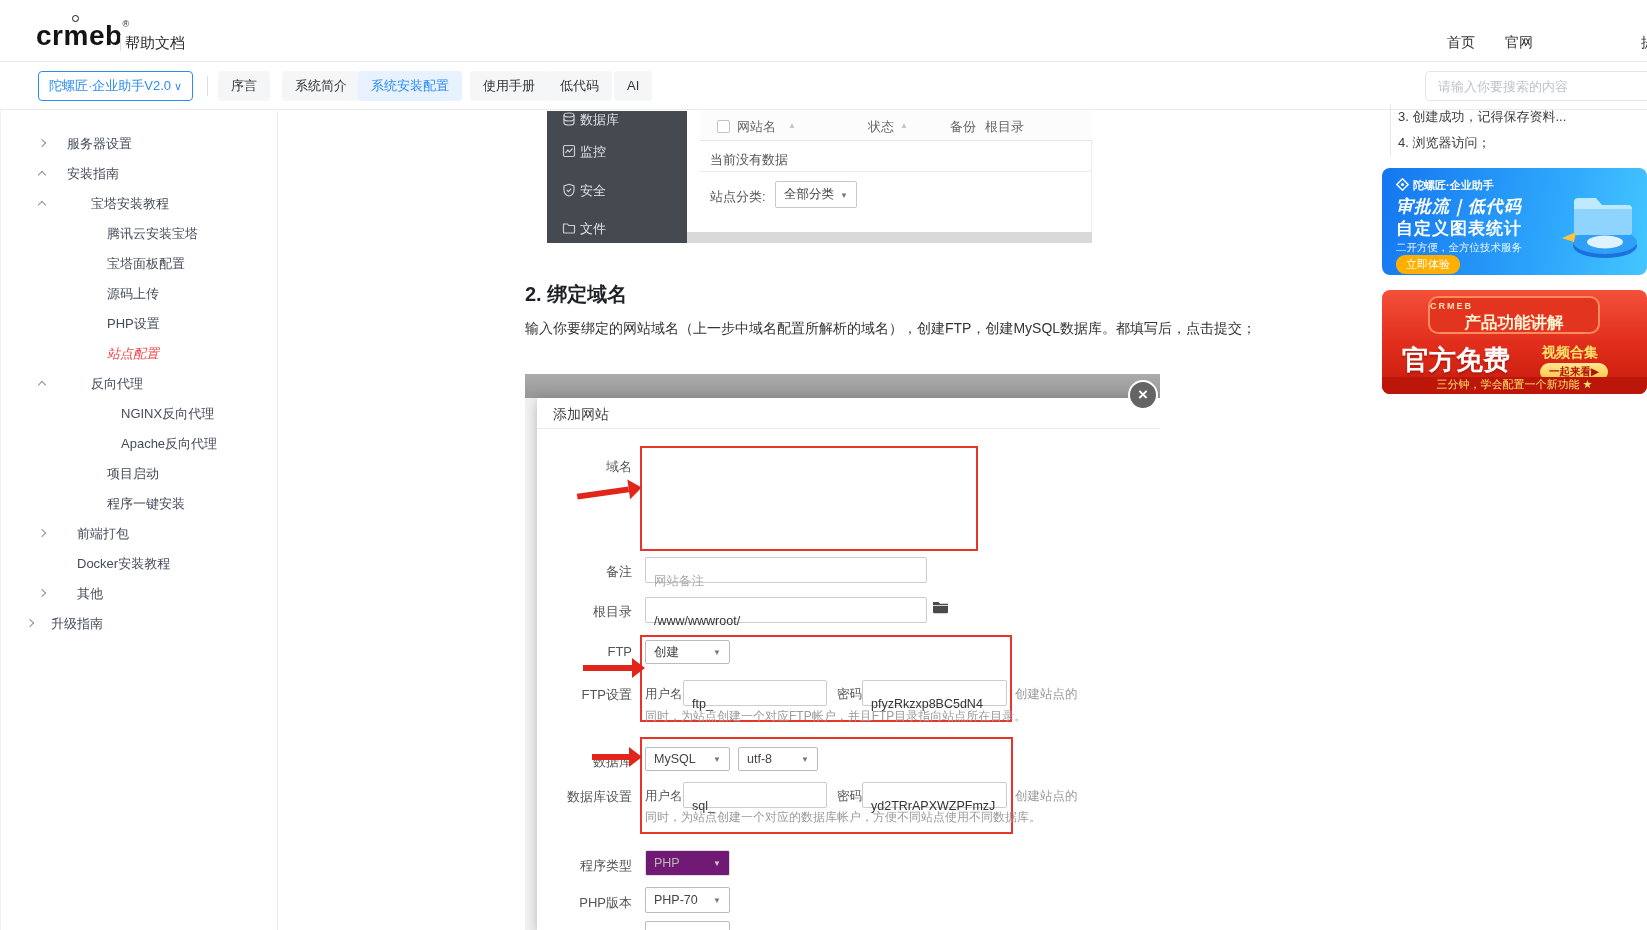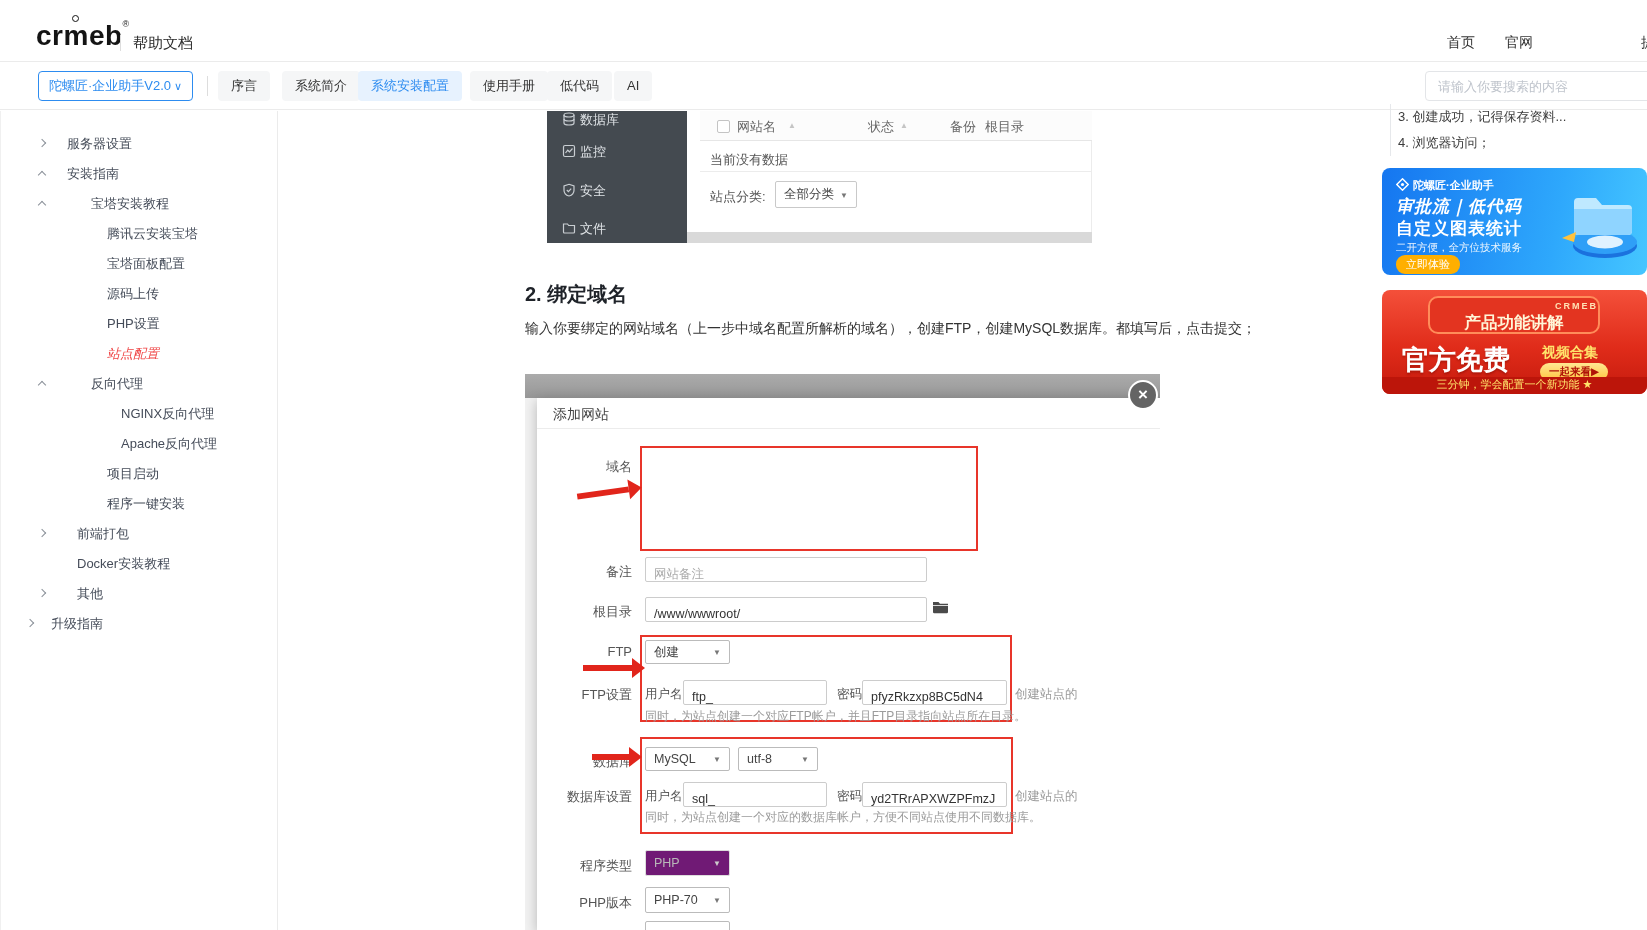--- a/index.html
+++ b/index.html
@@ -6,21 +6,21 @@
   body { background:#fff; }
   #page { position:relative; width:1647px; height:930px; overflow:hidden; background:#fff; }
 
   
   .header { position:absolute; left:0; top:8px; width:100%; height:54px; background:#fff; border-bottom:1px solid #ebebeb; }
   .logo { position:absolute; left:36px; top:11px; font-size:28px; font-weight:bold; color:#141414; letter-spacing:.5px; }
   .logo .mchar { position:relative; display:inline-block; }
   .logo .mchar::after { content:""; position:absolute; left:50%; top:-5px; width:5px; height:5px; margin-left:-4px; border:1.6px solid #141414; border-radius:50%; }
   .logo sup { font-size:9px; font-weight:normal; vertical-align:18px; }
   .hdr-div { position:absolute; left:120px; top:27px; width:1px; height:16px; background:#ddd; }
-  .site-title { position:absolute; left:133px; top:26px; font-size:15px; color:#2c2c2c; }
+  .site-title { position:absolute; left:125px; top:26px; font-size:15px; color:#2c2c2c; }
   .nav-item { position:absolute; top:26px; font-size:14px; color:#333; cursor:pointer; white-space:nowrap; }
   .nav1 { left:1447px; } .nav2 { left:1505px; } .nav3 { left:1641px; }
 
   
   .tabbar { position:absolute; left:0; top:62px; width:100%; height:48px; background:#fff; border-bottom:1px solid #ebebeb; }
   .product { position:absolute; left:38px; top:9px; width:155px; height:30px; line-height:28px; text-align:center; border:1px solid #2d8cf0; border-radius:4px; color:#2d8cf0; font-size:13px; cursor:pointer; background:#fff; }
   .product .pchev { font-size:11px; margin-left:3px; }
   .tb-div { position:absolute; left:207px; top:14px; width:1px; height:20px; background:#ddd; }
   .tab { position:absolute; top:9px; height:30px; line-height:30px; padding:0 13px; border-radius:4px; background:#f5f6f7; color:#333; font-size:13px; cursor:pointer; white-space:nowrap; }
   .tab.active { background:#e7f2fe; color:#2d8cf0; }
@@ -67,21 +67,21 @@
   .grayband { position:absolute; left:0; top:22px; width:635px; height:24px; background:linear-gradient(#ababab,#979797); }
   .dlg-close { position:absolute; left:603px; top:28px; width:30px; height:30px; border-radius:50%; background:#646464; border:2px solid #fff; color:#fff; font-size:17px; line-height:26px; text-align:center; font-weight:bold; }
   .modal { position:absolute; left:12px; top:46px; width:623px; height:532px; background:#fff; box-shadow:0 3px 12px rgba(0,0,0,.25); overflow:hidden; }
   .m-title { position:absolute; left:16px; top:8px; font-size:14px; color:#444; }
   .m-titlediv { position:absolute; left:0; top:30px; width:623px; height:1px; background:#ececec; }
   .mlabel { position:absolute; left:0; width:95px; text-align:right; font-size:13px; color:#555; white-space:nowrap; }
   .mtextarea { position:absolute; left:108px; top:54px; width:390px; height:93px; border:1px solid #ccc; border-radius:2px; background:#fff; }
   .mtextarea::after { content:""; position:absolute; right:2px; bottom:2px; width:9px; height:9px;
     background:repeating-linear-gradient(135deg, transparent 0 2px, #b9b9b9 2px 3px); clip-path:polygon(100% 0,100% 100%,0 100%); }
   .ph-line { position:absolute; left:14px; font-size:12.5px; color:#a9a9a9; white-space:nowrap; }
-  .minp { position:absolute; height:25px; border:1px solid #ccc; border-radius:2px; background:#fff; font-size:12.5px; color:#333; line-height:23px; padding:5px 8px; white-space:nowrap; }
+  .minp { position:absolute; height:25px; border:1px solid #ccc; border-radius:2px; background:#fff; font-size:12.5px; color:#333; line-height:23px; padding:12px 8px; white-space:nowrap; }
   .minp.ph { color:#aaa; }
   .msel { position:absolute; height:24px; border:1px solid #bbb; border-radius:2px; background:#fff; font-size:12.5px; color:#444; line-height:22px; padding:0 8px; }
   .msel.disabled { color:#b9b9b9; border-color:#ddd; background:#701a75; }
   .ilbl { position:absolute; font-size:12.5px; color:#555; }
   .mnote { position:absolute; left:108px; font-size:12px; color:#9b9b9b; white-space:nowrap; }
   .sidenote { position:absolute; left:478px; font-size:12.5px; color:#9b9b9b; white-space:nowrap; }
   .redbox { position:absolute; border:2px solid #e8352a; }
   .rarrow { position:absolute; height:6px; background:#e1251b; }
   .rarrow::after { content:""; position:absolute; right:-13px; top:-7px; border-left:13px solid #e1251b; border-top:10px solid transparent; border-bottom:10px solid transparent; }
   .folder-ic { position:absolute; left:395px; top:202px; }
@@ -94,21 +94,21 @@
   .b1-brand { position:absolute; left:14px; top:10px; font-size:11px; font-weight:600; }
   .b1-brand svg { vertical-align:-2px; margin-right:4px; }
   .b1-l1 { position:absolute; left:14px; top:27px; font-size:17px; font-weight:800; letter-spacing:1px;font-style:italic; }
   .b1-l2 { position:absolute; left:14px; top:49px; font-size:17px; font-weight:800; letter-spacing:1px; }
   .b1-l3 { position:absolute; left:14px; top:73px; font-size:10.5px; color:rgba(255,255,255,.9); }
   .b1-btn { position:absolute; left:14px; top:87px; font-size:11px; background:#ffaf00; color:#fff; border-radius:9px; padding:2px 10px; }
   .b1-art { position:absolute; right:2px; top:16px; }
   .banner2 { position:absolute; left:1382px; top:290px; width:265px; height:104px; border-radius:8px; overflow:hidden;
     background:linear-gradient(180deg,#f4503a 0%,#e02c1a 55%,#c51a0d 100%); cursor:pointer; }
   .b2-badge { position:absolute; left:46px; top:6px; width:172px; height:38px; background:#e33420; border:2px solid #ff8c5a; border-radius:10px; }
-  .b2-brand { position:absolute; left:0; top:3px; width:100%; text-align:right; font-size:9px; font-weight:bold; letter-spacing:2px; color:#ffe1b3; }
+  .b2-brand { position:absolute; left:0; top:3px; width:100%; text-align:left; font-size:9px; font-weight:bold; letter-spacing:2px; color:#ffe1b3; }
   .b2-badge-txt { position:absolute; left:0; top:14px; width:100%; text-align:center; font-size:16.5px; font-weight:800; color:#fff6d8; }
   .b2-big { position:absolute; left:20px; top:52px; font-size:27px; font-weight:800; color:#fff; text-shadow:0 2px 2px rgba(120,10,0,.4); }
   .b2-sub { position:absolute; left:160px; top:54px; font-size:14px; font-weight:800; color:#ffe36b; }
   .b2-btn { position:absolute; left:158px; top:73px; font-size:10.5px; font-weight:bold; color:#b01208;
     background:linear-gradient(#ffe892,#ffc23d); border-radius:9px; padding:2px 9px; }
   .b2-footer-band { position:absolute; left:0; bottom:0; width:100%; height:17px; background:#bc150a; }
   .b2-footer { position:absolute; left:0; bottom:2px; width:100%; text-align:center; font-size:11px; color:#ffe36b; }
 </style>
 </head>
 <body>

